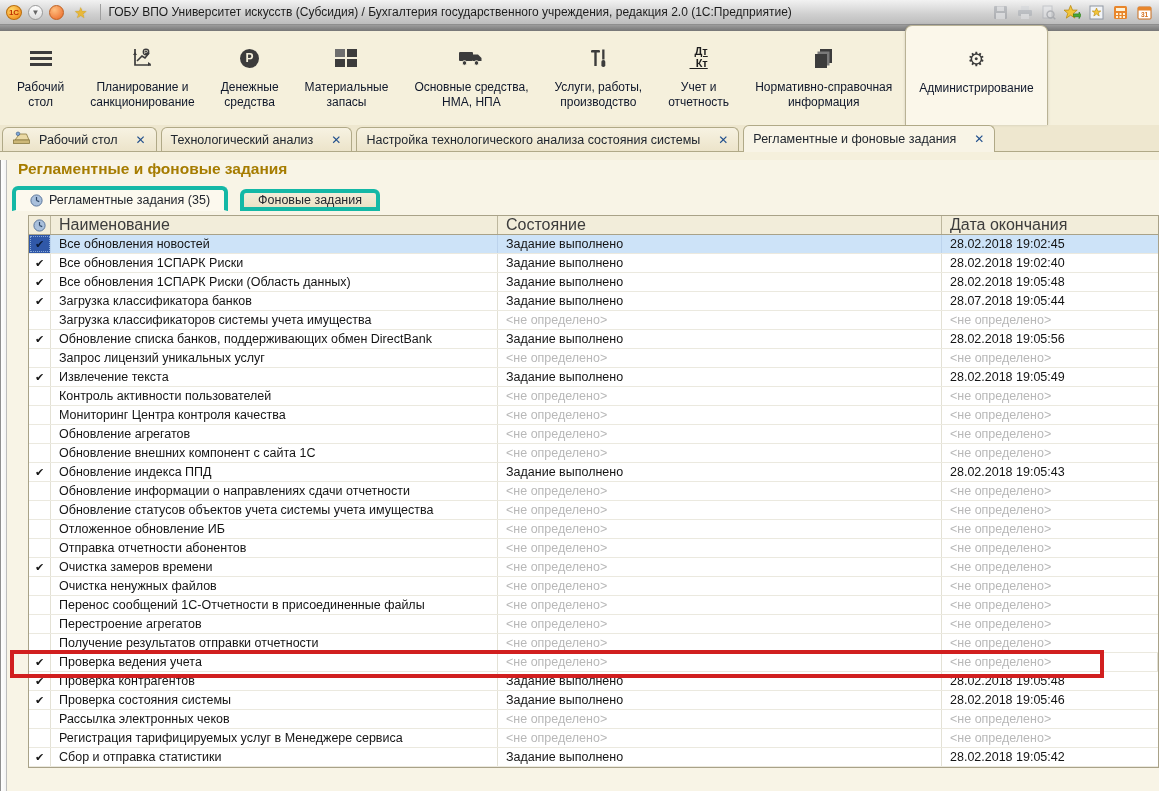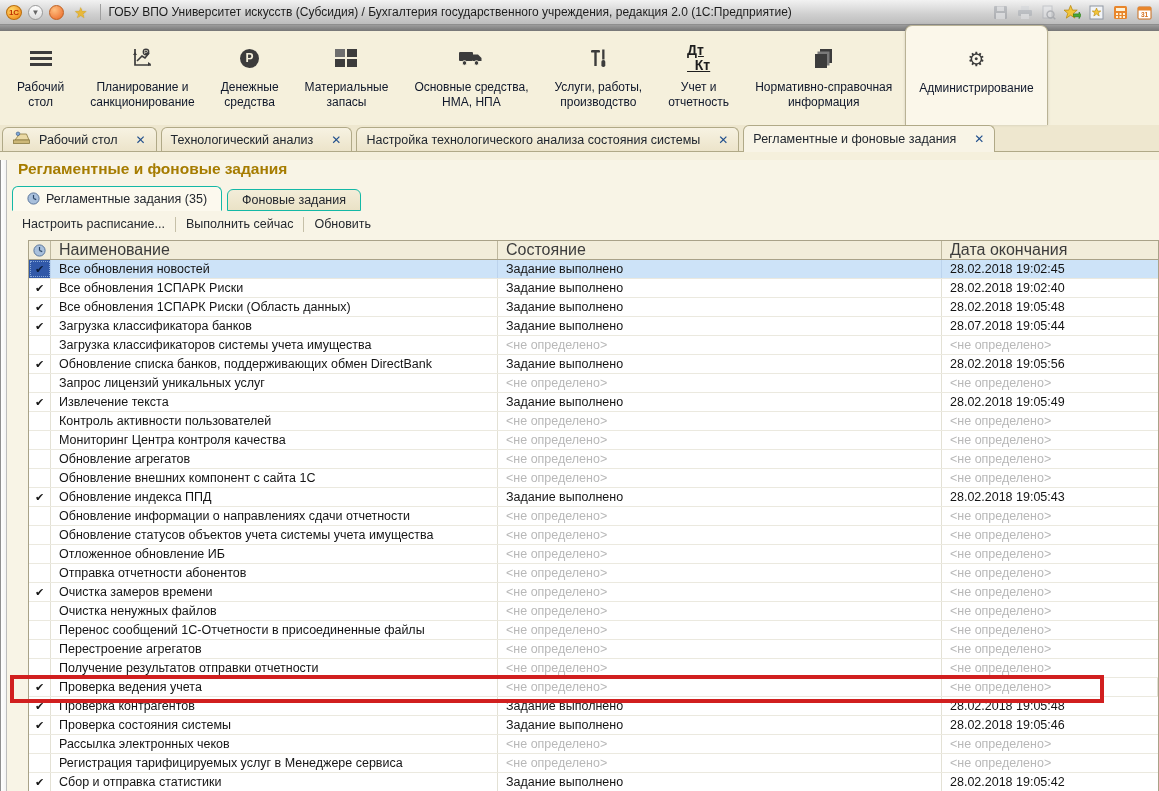--- a/index.html
+++ b/index.html
@@ -35,40 +35,40 @@
   .section .sec-label { margin-top:9px; font-size:12px; line-height:1.25; color:#0f172a; text-align:center; white-space:pre-line; }
   .section.active { background:#fbf7ea; border:1px solid #b9b295; border-bottom:none;
     border-radius:7px 7px 0 0; margin-top:-6px; padding-top:20px; box-shadow:0 0 3px rgba(0,0,0,.15); }
   .hamb { display:inline-block; }
   .hamb i { display:block; width:22px; height:3px; background:#3c3c3c; margin:3px 0; }
   .circ { width:19px; height:19px; border-radius:50%; background:#3c3c3c; color:#f5f0dc;
     font-size:12px; font-weight:bold; display:flex; align-items:center; justify-content:center; }
   .grid4 { display:inline-grid; grid-template-columns:10px 10px; gap:2px; }
   .grid4 i { width:10px; height:8px; background:#3c3c3c; }
   .grid4 i:first-child { background:#6e6e6e; }
-  .dtkt { font-size:14px; font-weight:bold; color:#1e1e1e; line-height:1.05; text-align:left; display:inline-block;text-decoration:underline; }
+  .dtkt { font-size:11px; font-weight:bold; color:#1e1e1e; line-height:1.05; text-align:right; display:inline-block;text-decoration:underline; }
   .gearglyph { font-size:20px; color:#3c3c3c; line-height:20px; }
 
   
   .tabbar { height:27px; background:#eee7cf; border-bottom:1px solid #b0a987; display:flex; align-items:flex-end; padding:0 2px; }
   .ftab { height:24px; background:linear-gradient(#f7f2e2,#ece4ca); border:1px solid #b0a987; border-bottom:none;
     border-radius:6px 6px 0 0; margin-right:4px; display:flex; align-items:center; gap:8px;
     padding:0 10px 0 9px; font-size:12.5px; color:#20262e; cursor:pointer; white-space:nowrap; }
   .ftab .closex { color:#1f4e8c; font-weight:bold; font-size:12px; margin-left:10px; }
   .ftab.active { height:27px; background:#f8f4e6; margin-bottom:-1px; z-index:2; }
 
   
   .page { position:relative; height:632px; background:#f8f4e6; }
   .page::before { content:''; position:absolute; left:0; top:0; bottom:0; width:9px;
     background:linear-gradient(90deg,#8f8f8f 0,#8f8f8f 1px,#ffffff 1px,#f4f4f4 6px,#bdbdbd 6px,#bdbdbd 7px,#f8f4e6 7px); }
   .page-title { margin:8px 0 0 18px; font-size:15.5px; font-weight:bold; color:#a67c00; }
 
   .subtabs { display:flex; align-items:flex-end; margin:8px 0 0 12px; height:25px; }
-  .subtab { height:22px; background:linear-gradient(#f3edd9,#eae2c6); border:1px solid #14b8a6;
-    border-radius:6px 6px 0 0; margin-right:5px; display:flex; align-items:center; gap:6px;
+  .subtab { height:22px; background:linear-gradient(#f3edd9,#eae2c6); border:4px solid #14b8a6;
+    border-radius:6px 6px 0 0; margin-right:12px; display:flex; align-items:center; gap:6px;
     padding:0 14px; font-size:12.5px; color:#23272e; cursor:pointer; }
   .subtab.active { height:25px; background:#fcf9ee; border-bottom:1px solid #fcf9ee; z-index:2; }
 
   .toolbar { display:flex; align-items:center; height:24px; margin:1px 0 0 12px; }
   .tbtn { font-size:12.5px; color:#24282e; padding:3px 10px; cursor:pointer; }
   .tsep { width:1px; height:15px; background:#c6c0a8; }
 
   
   .jobtable { position:relative; margin:4px 0 0 28px; width:1131px; border:1px solid #a9a288; background:#fff; }
   .thead { display:grid; grid-template-columns:22px 447px 444px 1fr; background:#f2edda;
@@ -296,27 +296,20 @@
             <line x1="6.5" y1="6.5" x2="9.2" y2="7.6" stroke="#2c4566" stroke-width="1.2"></line>
           </svg>
         </span>
         <span>Регламентные задания (35)</span>
       </div>
       <div class="subtab">
         <span>Фоновые задания</span>
       </div>
     </div>
 
-  <div class="toolbar" id="toolbar">
-      <span class="tbtn">Настроить расписание...</span>
-      <span class="tsep"></span>
-      <span class="tbtn">Выполнить сейчас</span>
-      <span class="tsep"></span>
-      <span class="tbtn">Обновить</span>
-    </div>
 
   <div class="jobtable">
     <div class="thead">
       <div class="hc check">
         <svg width="13" height="13" viewBox="0 0 13 13">
             <circle cx="6.5" cy="6.5" r="5.6" fill="#a9c0dc" stroke="#5a769c"></circle>
             <line x1="6.5" y1="6.5" x2="6.5" y2="3" stroke="#2c4566" stroke-width="1.2"></line>
             <line x1="6.5" y1="6.5" x2="9.2" y2="7.6" stroke="#2c4566" stroke-width="1.2"></line>
           </svg>
       </div>

